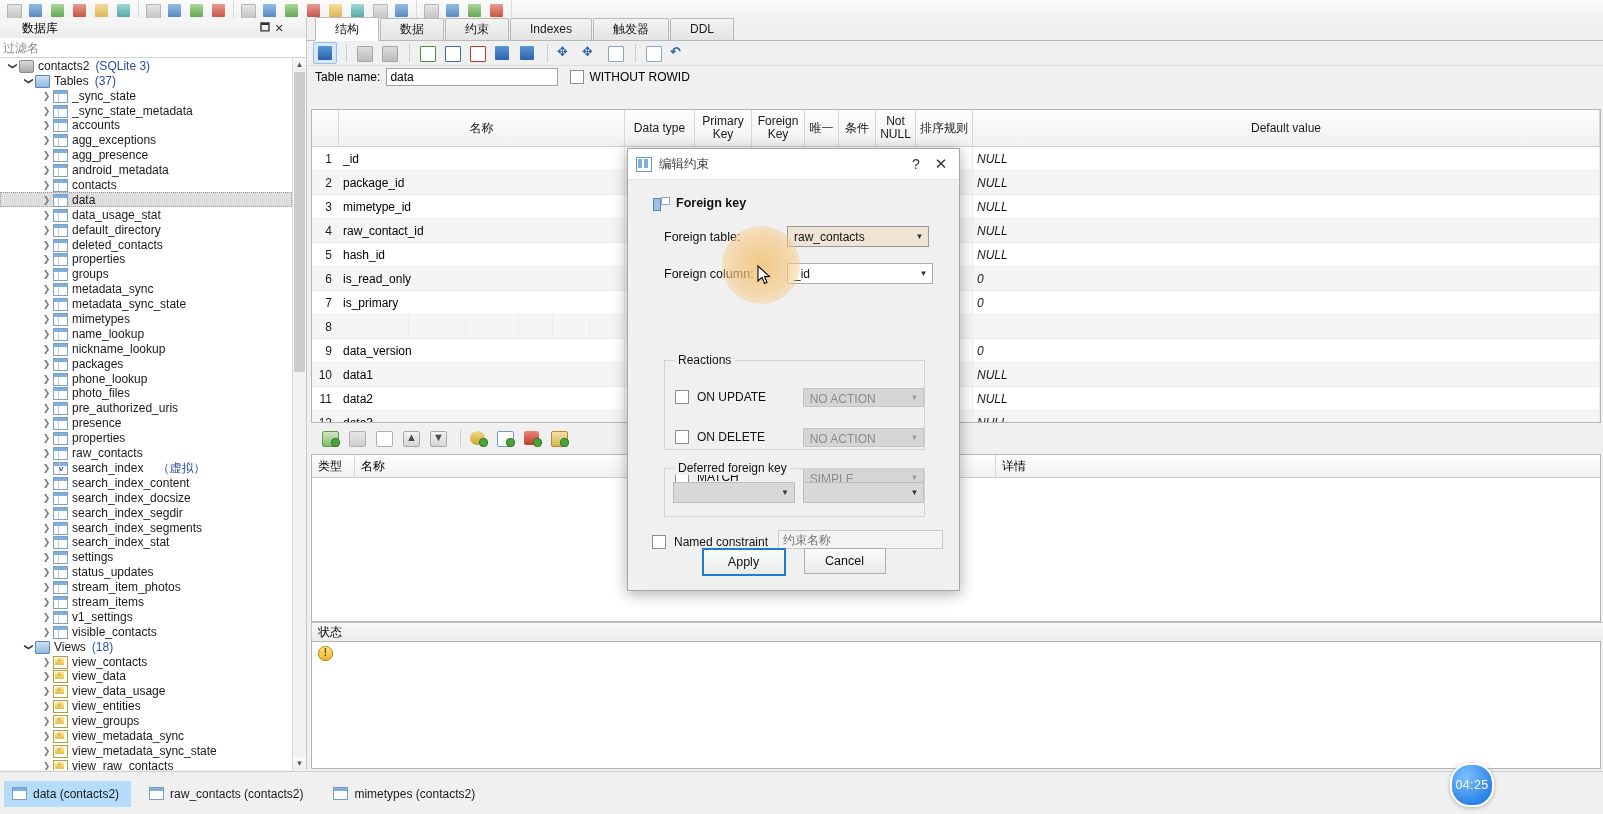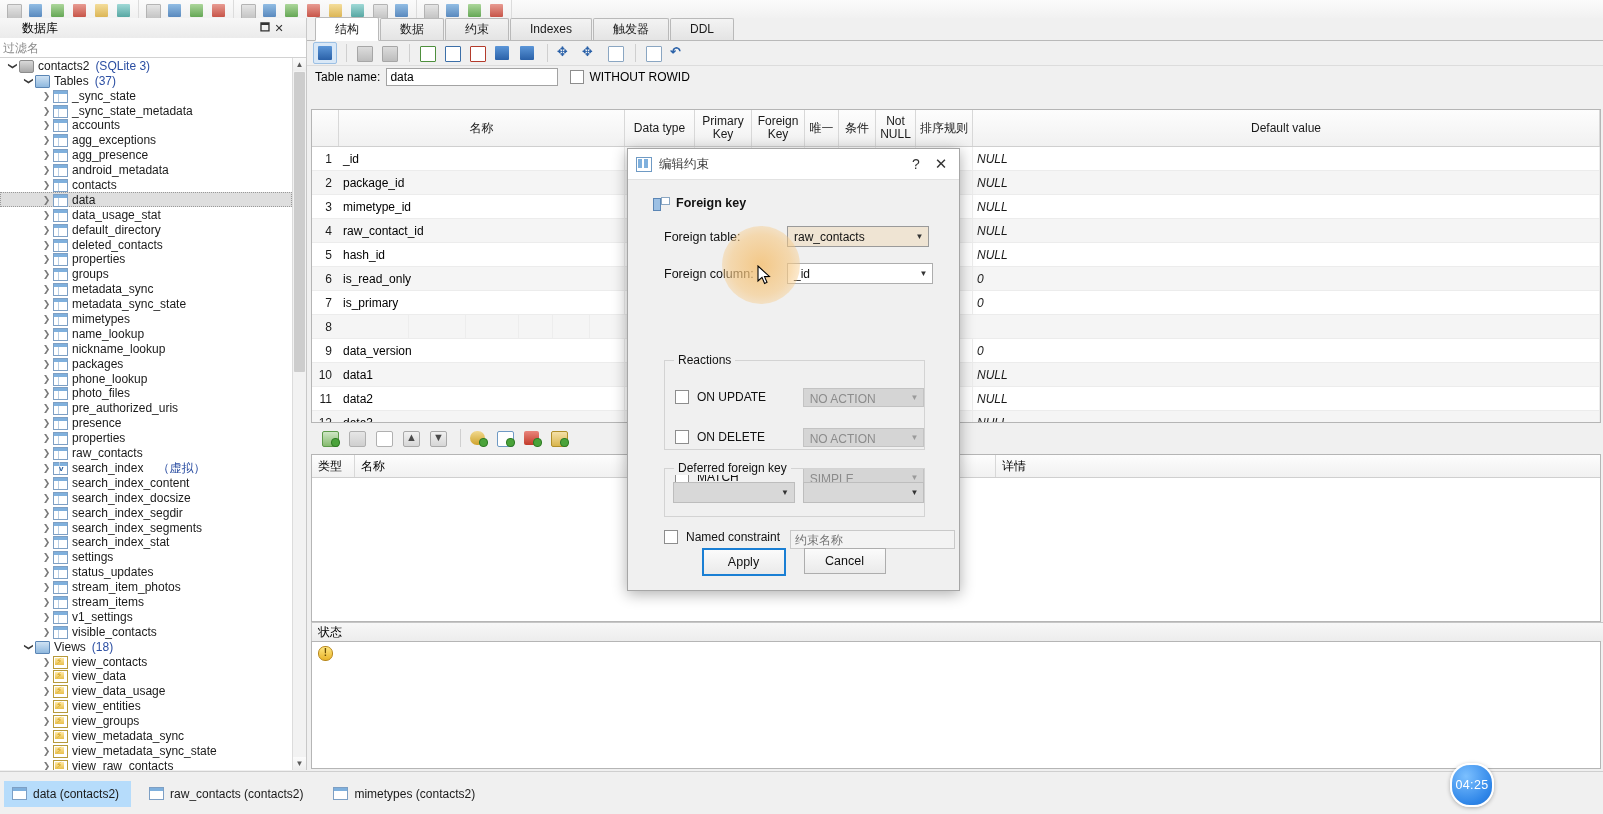--- a/index.html
+++ b/index.html
@@ -249,21 +249,21 @@
   }
   #grp-reactions{left:36px;top:180px;width:259px;height:88px;}
   .rrow{display:flex;align-items:center;height:24px;padding-left:10px;margin-top:16px;}
   .rrow .rlbl{width:110px;font-size:12px;color:#111;}
   .rcb{width:12px;height:12px;border:1px solid #8d8d8d;background:#fff;margin-right:8px;flex:none;}
   .rcombo{width:118px;height:17px;align-items:flex-end;}
   #grp-deferred{left:36px;top:288px;width:259px;height:47px;}
   #grp-deferred .inner{display:flex;align-items:center;padding:13px 0 0 8px;gap:8px;}
   #cmb-def1{width:118px;height:19px;}
   #cmb-def2{width:118px;height:19px;}
-  #named-row{position:absolute;left:36px;top:350px;display:flex;align-items:flex-start;}
+  #named-row{position:absolute;left:24px;top:350px;display:flex;align-items:flex-end;}
   #named-row .nlbl{font-size:12px;margin-right:10px;color:#111;}
   #named-input{
     width:155px;height:17px;border:1px solid #c9c9c9;background:#f3f3f3;
     font-family:inherit;font-size:12px;color:#9a9a9a;padding:0 4px;outline:none;
   }
   #dlg-buttons{position:absolute;left:0;bottom:14px;width:331px;display:flex;justify-content:center;gap:18px;}
   .dbtn{
     width:80px;height:24px;font-size:12.5px;color:#111;
     background:linear-gradient(#fbfbfb,#eaeaea);border:1px solid #adadad;
     display:flex;align-items:center;justify-content:center;

